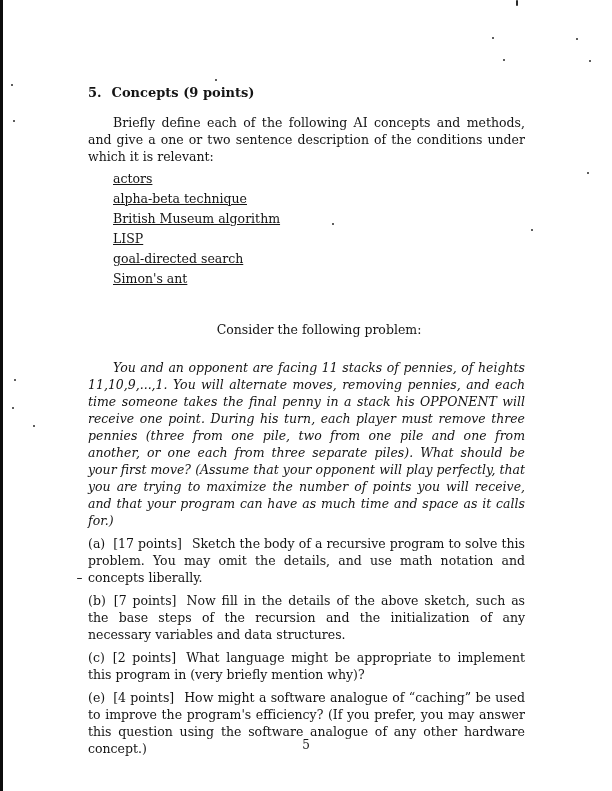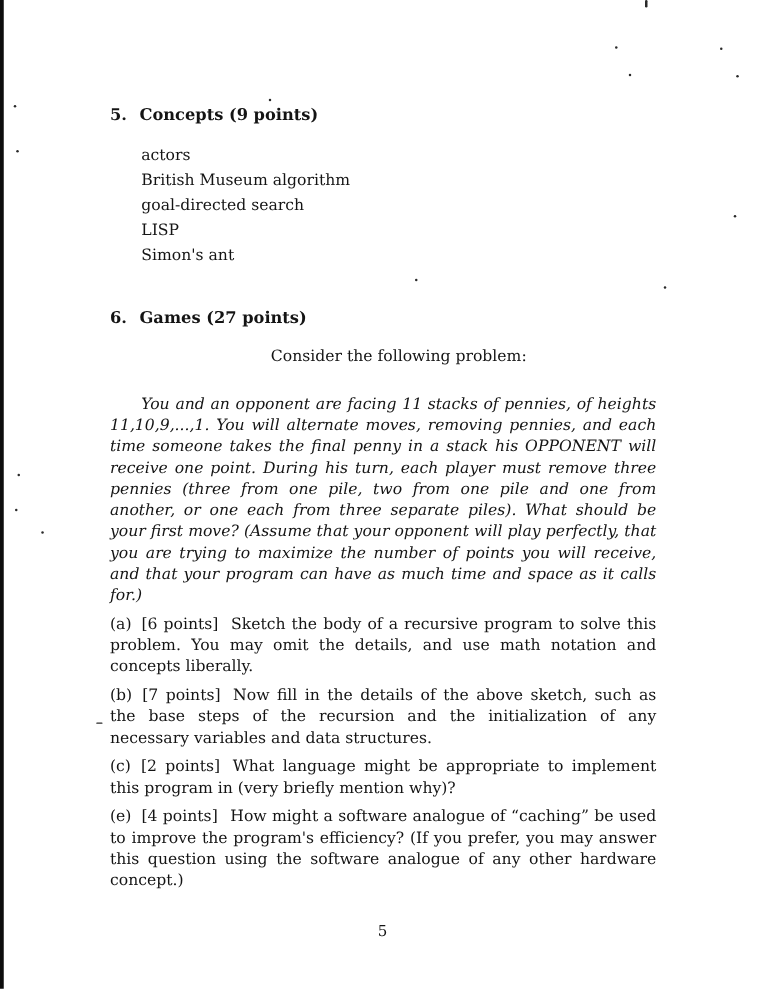--- a/index.html
+++ b/index.html
@@ -43,20 +43,21 @@
   }
   .q-heading .q-num { margin-right: 10px; }
   p { margin: 0; }
   .indent-first { text-indent: 25px; }
   .concept-list { margin: 4px 0 0 0; }
   .concept-item {
     display: block;
     margin-left: 25px;
     line-height: 20px;
     text-align: left;
+    text-decoration: underline;
   }
   .q6-block { margin-top: 32px; }
   .lead-line {
     margin: 12px 0 0 0;
     text-indent: 25px;
     text-align: center;
   }
   .problem {
     margin-top: 21px;
     font-style: italic;
@@ -95,38 +96,37 @@
   <div class="speck" style="left:12px; top:407px;"></div>
   <div class="speck" style="left:33px; top:425px;"></div>
   <div class="speck" style="left:77px; top:578px; width:5px; height:1px;"></div>
 
   <div class="content">
 
     <div>
       <p class="q-heading">
         <span class="q-num">5.</span><span>Concepts (9 points)</span>
       </p>
+      <p class="indent-first">Briefly define each of the following AI concepts and methods, and give a one or two sentence description of the conditions under which it is relevant:</p>
       <div class="concept-list">
         <span class="concept-item">actors</span>
+        <span class="concept-item">alpha-beta technique</span>
         <span class="concept-item">British Museum algorithm</span>
+        <span class="concept-item">LISP</span>
         <span class="concept-item">goal-directed search</span>
-        <span class="concept-item">LISP</span>
         <span class="concept-item">Simon's ant</span>
       </div>
     </div>
 
     <div class="q6-block">
-      <p class="q-heading">
-        <span class="q-num">6.</span><span>Games (27 points)</span>
-      </p>
       <p class="lead-line">Consider the following problem:</p>
       <p class="problem indent-first">You and an opponent are facing 11 stacks of pennies, of heights 11,10,9,...,1. You will alternate moves, removing pennies, and each time someone takes the final penny in a stack his OPPONENT will receive one point. During his turn, each player must remove three pennies (three from one pile, two from one pile and one from another, or one each from three separate piles). What should be your first move? (Assume that your opponent will play perfectly, that you are trying to maximize the number of points you will receive, and that your program can have as much time and space as it calls for.)</p>
 
       <p class="part">
-        <span class="part-label">(a)</span><span class="part-points">[6 points]</span><span>Sketch the body of a recursive program to solve this problem. You may omit the details, and use math notation and concepts liberally.</span>
+        <span class="part-label">(a)</span><span class="part-points">[17 points]</span><span>Sketch the body of a recursive program to solve this problem. You may omit the details, and use math notation and concepts liberally.</span>
       </p>
       <p class="part">
         <span class="part-label">(b)</span><span class="part-points">[7 points]</span><span>Now fill in the details of the above sketch, such as the base steps of the recursion and the initialization of any necessary variables and data structures.</span>
       </p>
       <p class="part">
         <span class="part-label">(c)</span><span class="part-points">[2 points]</span><span>What language might be appropriate to implement this program in (very briefly mention why)?</span>
       </p>
       <p class="part">
         <span class="part-label">(e)</span><span class="part-points">[4 points]</span><span>How might a software analogue of “caching” be used to improve the program's efficiency? (If you prefer, you may answer this question using the software analogue of any other hardware concept.)</span>
       </p>

